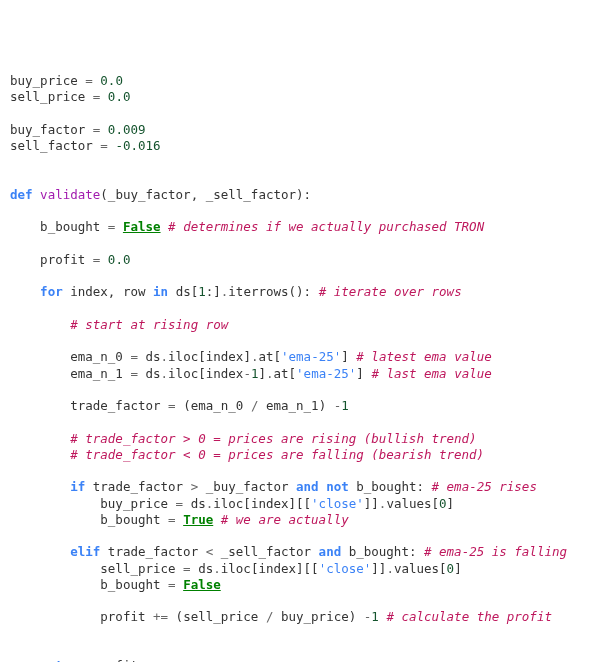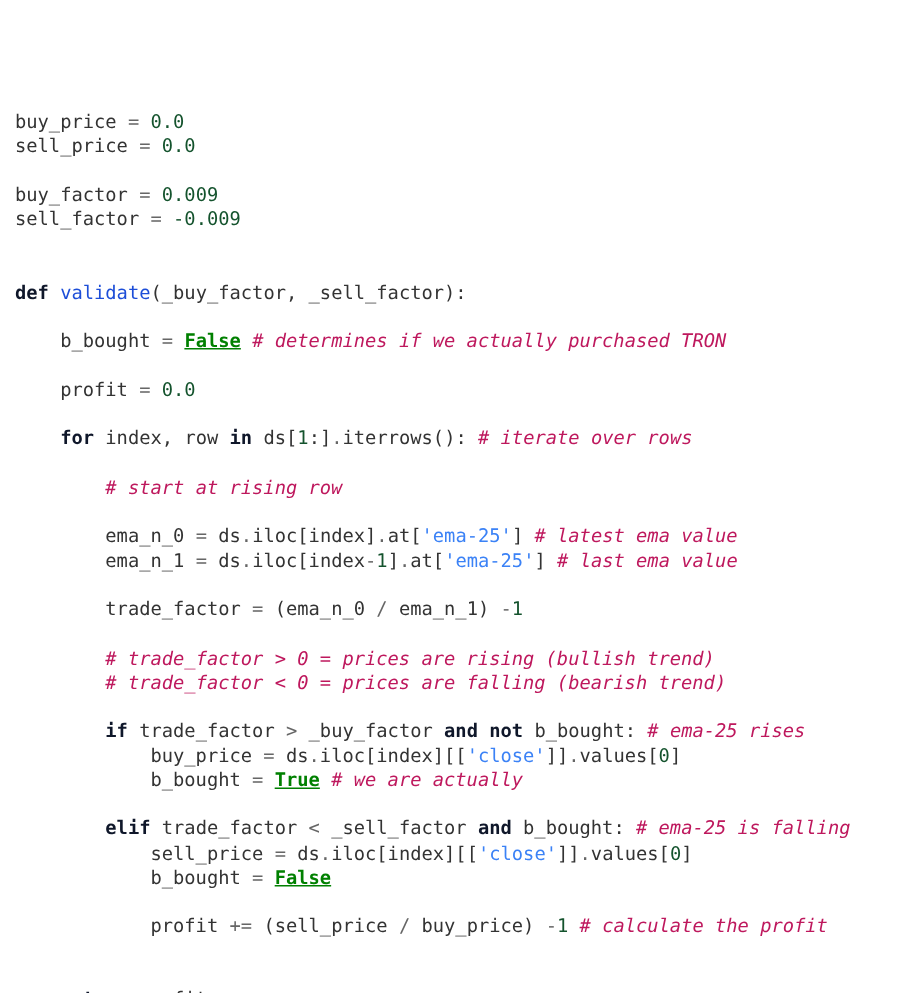--- a/index.html
+++ b/index.html
@@ -7,40 +7,40 @@
       background: #ffffff;
       font-family: "DejaVu Sans Mono", "Menlo", "Consolas", monospace;
       font-size: 12.5px;
       line-height: 1.3;
       padding: 8px 10px;
       white-space: pre;
       color: #333333;
       width: 600px;
     }
     .code { display: block; }
-    .k  { color: #0f172a; font-weight: bold; margin-top: 14px; }  
+    .k  { color: #3b82f6; font-weight: bold; margin-top: 14px; }  
     .kc { color: #008000; font-weight: bold; text-decoration: underline; }  
-    .nf { color: #1d4ed8; }                     
+    .nf { color: #a21caf; }                     
     .s  { color: #3b82f6; }  
     .c  { color: #be185d; font-style: italic; } 
     .m  { color: #14532d; }                     
     .o  { color: #666666; }                     
     .p  { color: #333333; }                     
     .n  { color: #333333; }                     
   </style>
 </head>
 <body>
 
 
 
 <div class="code"><span class="n">buy_price</span> <span class="o">=</span> <span class="m">0.0</span>
 <span class="n">sell_price</span> <span class="o">=</span> <span class="m">0.0</span>
 
 <span class="n">buy_factor</span> <span class="o">=</span> <span class="m">0.009</span>
-<span class="n">sell_factor</span> <span class="o">=</span> <span class="m">-0.009</span>
+<span class="n">sell_factor</span> <span class="o">=</span> <span class="m">-0.016</span>
 
 
 <span class="k">def</span> <span class="nf">validate</span><span class="p">(</span><span class="n">_buy_factor</span><span class="p">, </span><span class="n">_sell_factor</span><span class="p">):</span>
 
     <span class="n">b_bought</span> <span class="o">=</span> <span class="kc">False</span> <span class="c"># determines if we actually purchased TRON</span>
 
     <span class="n">profit</span> <span class="o">=</span> <span class="m">0.0</span>
 
     <span class="k">for</span> <span class="n">index</span><span class="p">, </span><span class="n">row</span> <span class="k">in</span> <span class="n">ds</span><span class="p">[</span><span class="m">1</span><span class="p">:]</span><span class="o">.</span><span class="n">iterrows</span><span class="p">():</span> <span class="c"># iterate over rows</span>
 

